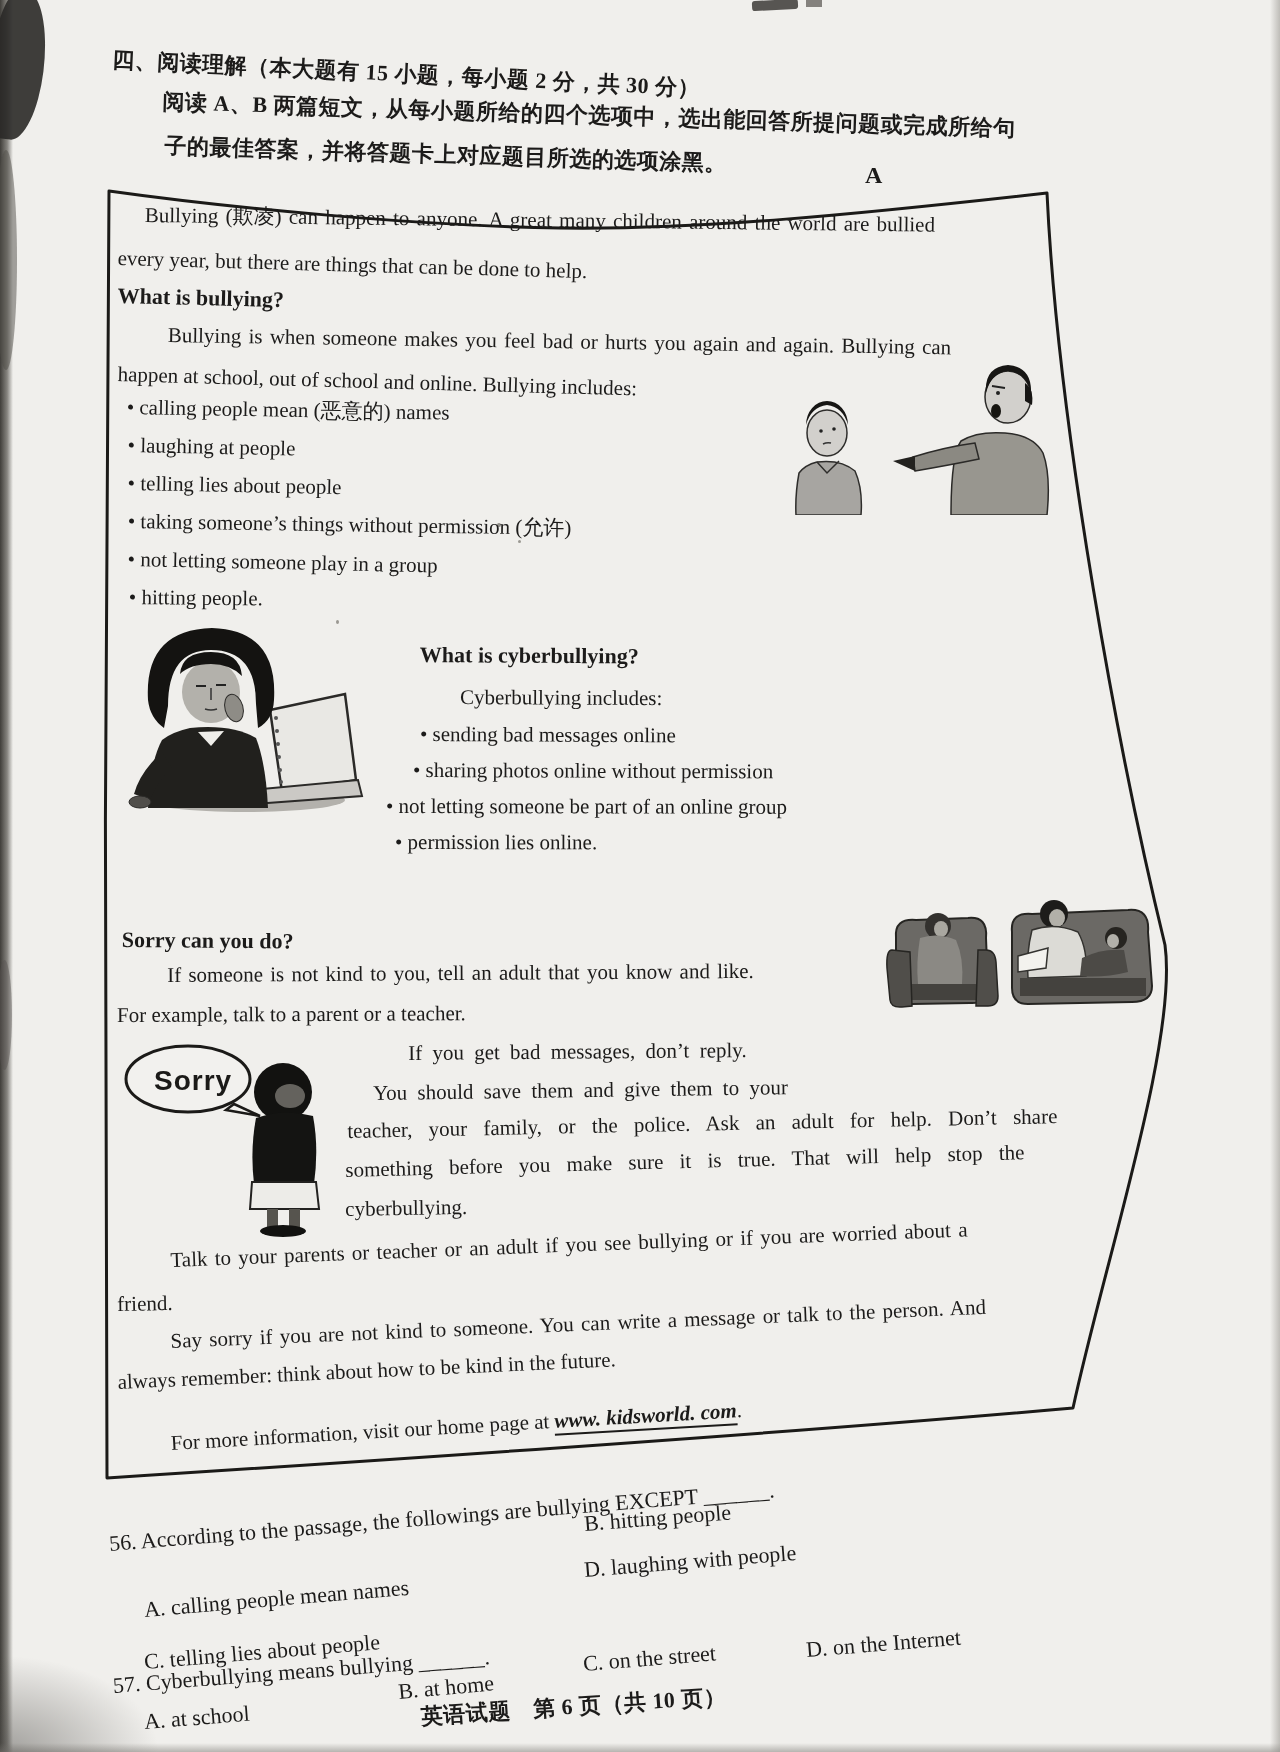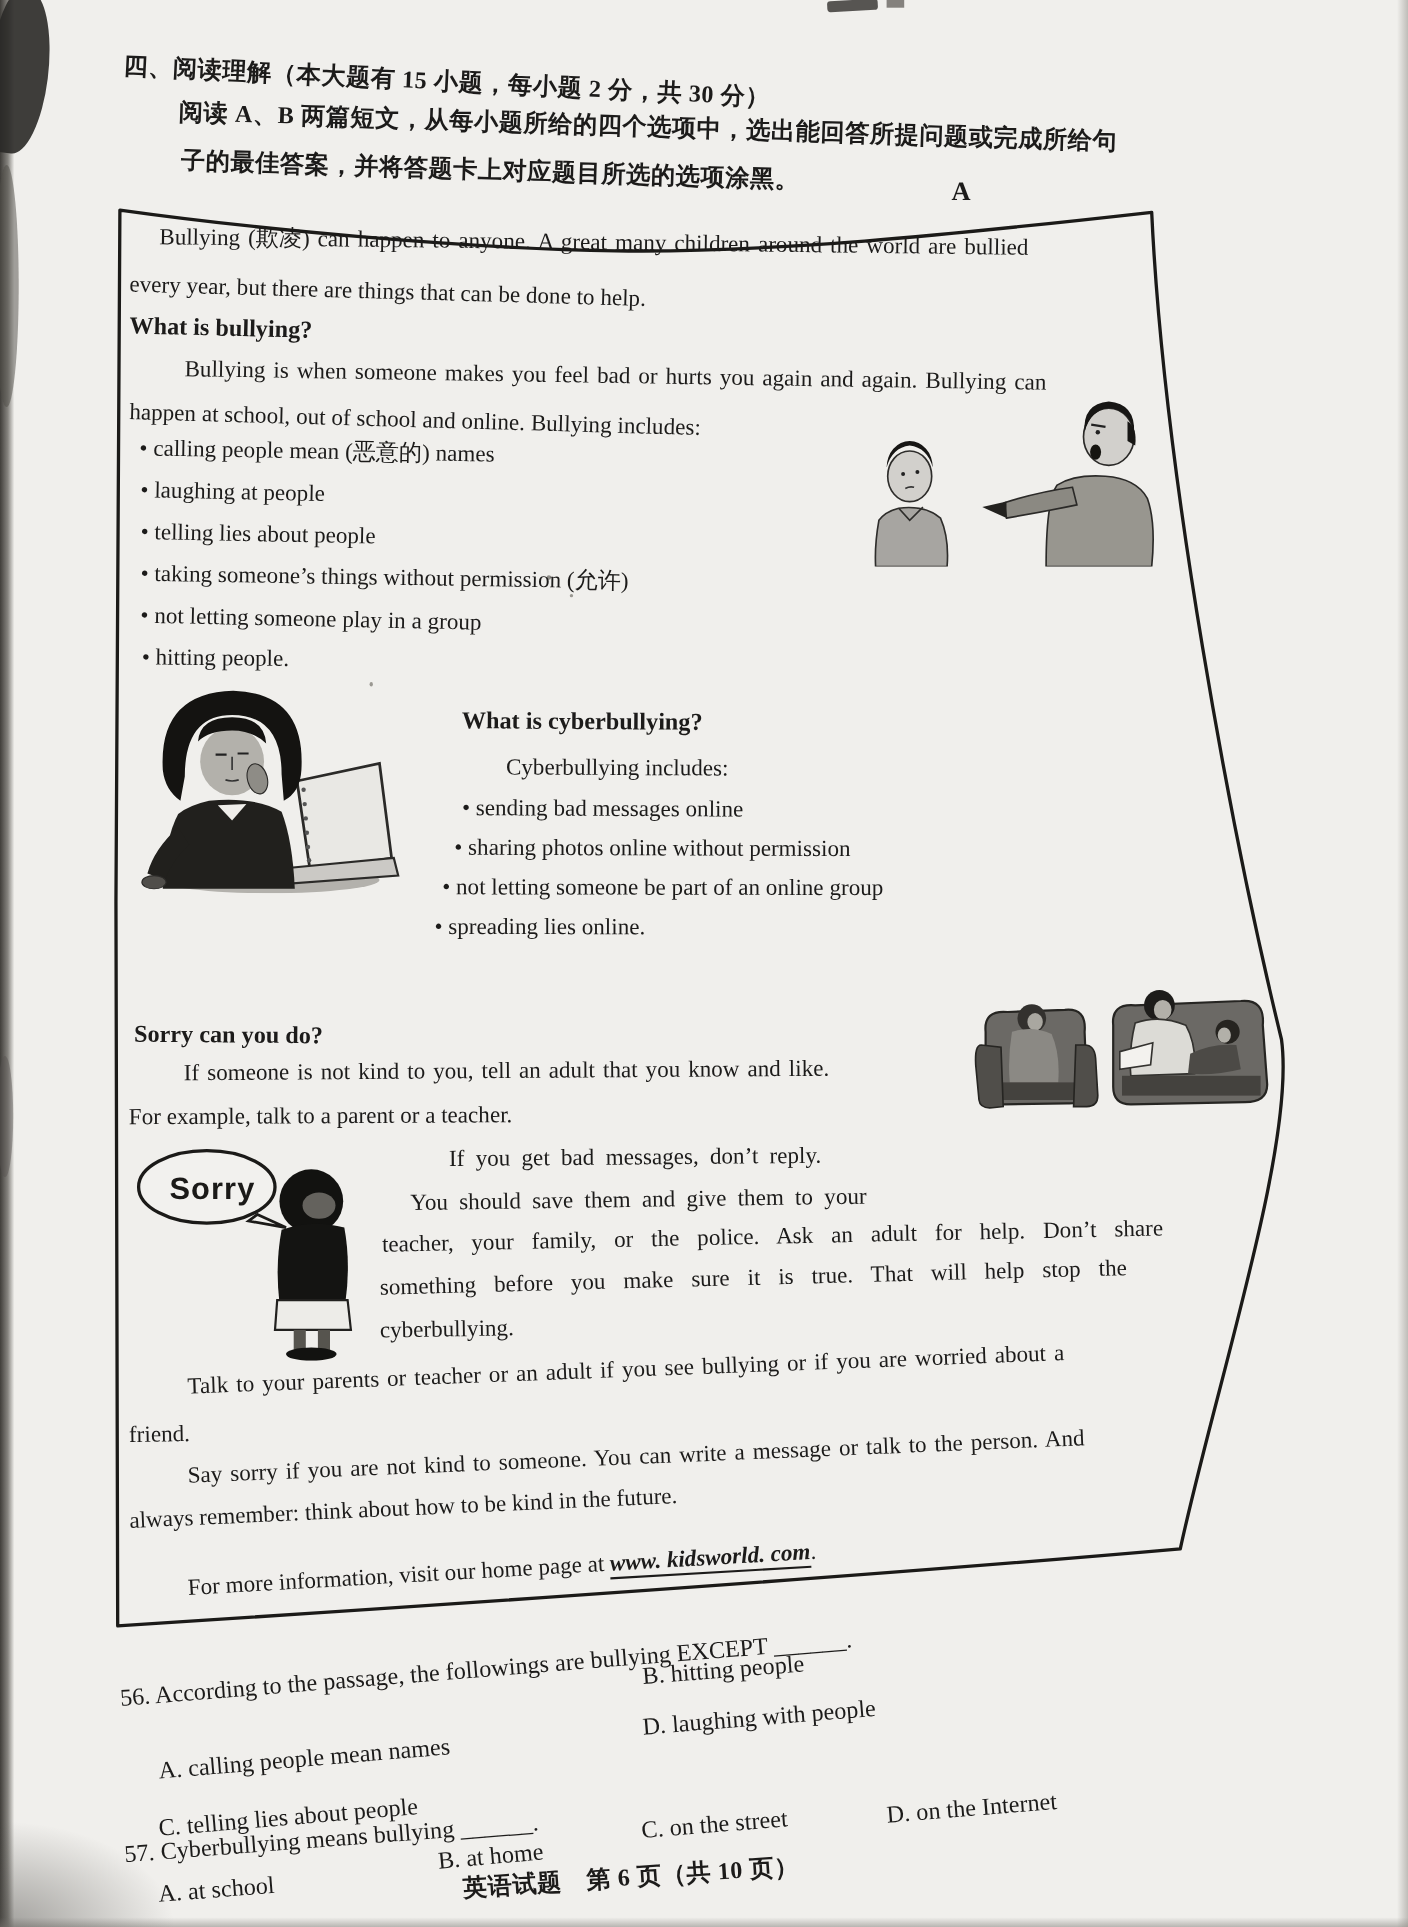--- a/index.html
+++ b/index.html
@@ -87,22 +87,22 @@
       <circle cx="233" cy="38" r="2" fill="#222"></circle>
       <path d="M227 31 L240 33" stroke="#222" stroke-width="2"></path>
       <ellipse cx="231" cy="56" rx="5" ry="7" fill="#161511"></ellipse>
     </g>
   </svg>
 
   <div class="ln hb" style="left:420px;top:641px;transform:rotate(0.4deg);">What is cyberbullying?</div>
   <div class="ln en" style="left:460px;top:684px;transform:rotate(0.3deg);">Cyberbullying includes:</div>
   <div class="ln en bullet" style="left:420px;top:721px;transform:rotate(0.3deg);">sending bad messages online</div>
   <div class="ln en bullet" style="left:413px;top:757px;transform:rotate(0.2deg);">sharing photos online without permission</div>
-  <div class="ln en bullet" style="left:402px;top:793px;transform:rotate(0.1deg);">not letting someone be part of an online group</div>
-  <div class="ln en bullet" style="left:395px;top:829px;transform:rotate(0.1deg);">spreading lies online.</div>
+  <div class="ln en bullet" style="left:386px;top:793px;transform:rotate(0.1deg);">not letting someone be part of an online group</div>
+  <div class="ln en bullet" style="left:395px;top:829px;transform:rotate(0.1deg);">permission lies online.</div>
 
   <svg class="art" width="255" height="200" viewBox="0 0 255 200" style="left:110px;top:612px;">
     <ellipse cx="135" cy="188" rx="100" ry="12" fill="#b3b1ac"></ellipse>
     <g>
       <path d="M160 98 L235 82 L246 168 L172 180 Z" fill="#e9e8e4" stroke="#2b2a28" stroke-width="2.5"></path>
       <circle cx="166" cy="106" r="2" fill="#555"></circle>
         <circle cx="167" cy="119" r="2" fill="#555"></circle>
       <circle cx="168" cy="132" r="2" fill="#555"></circle>
         <circle cx="169" cy="145" r="2" fill="#555"></circle>
       <circle cx="170" cy="158" r="2" fill="#555"></circle>

